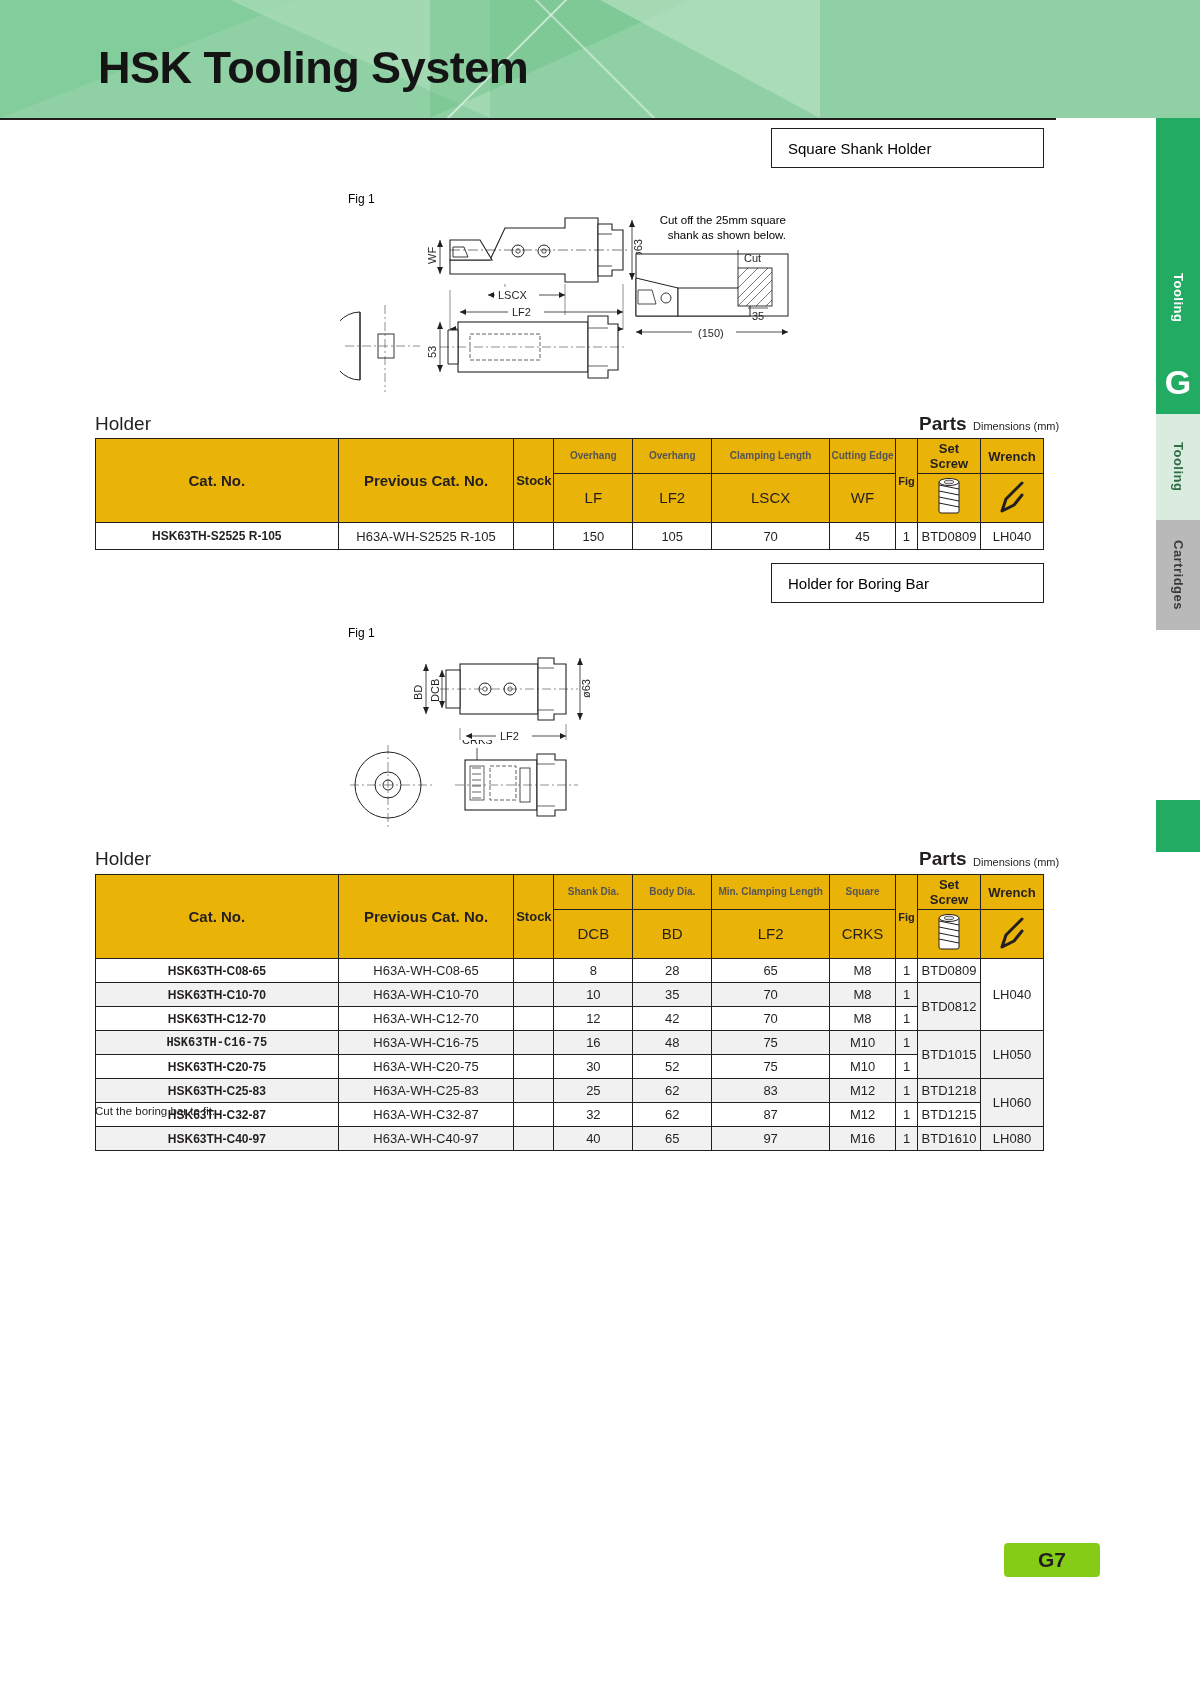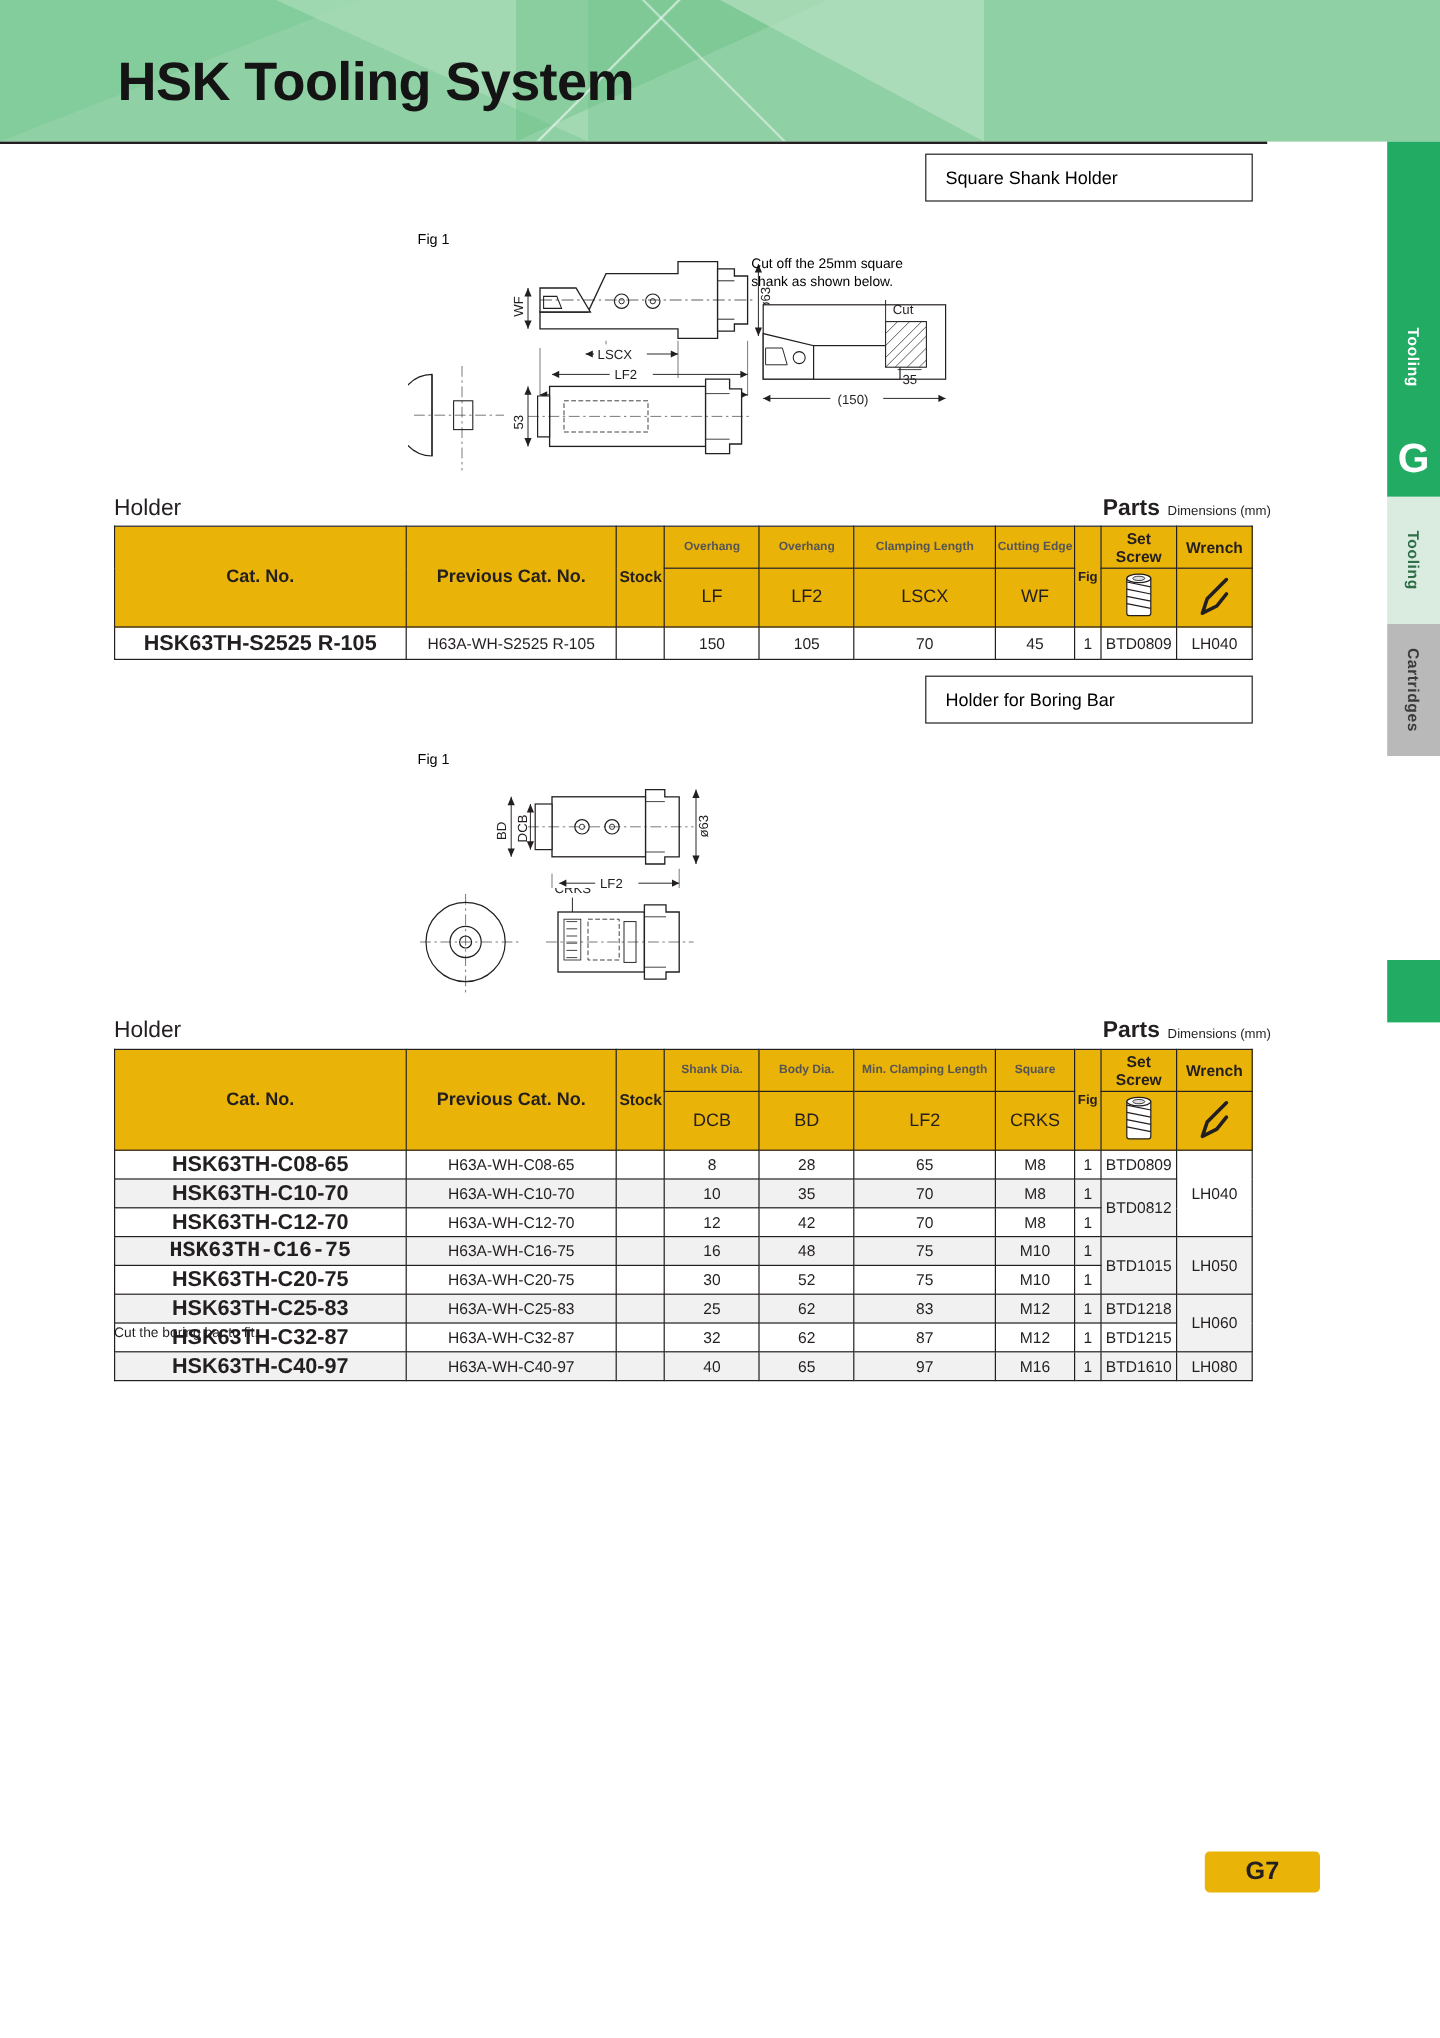--- a/index.html
+++ b/index.html
@@ -70,28 +70,28 @@
     font-size:13px;color:#231f20;background:#fff;
   }
   table.tbl th,table.tbl td{
     border:1px solid #231f20;
     text-align:center;vertical-align:middle;
     padding:0;
   }
   .hdrcell{background:#eab308;}
   .lblsmall{font-size:10px;color:#555;display:block;line-height:12px;}
   .lblbig{font-size:15px;display:block;line-height:20px;}
-  .catno{font-weight:bold;text-align:left;padding-left:30px;font-size:18px;}
+  .catno{font-weight:bold;text-align:left;padding-left:30px;font-size:12px;}
   .prev{text-align:left;padding-left:24px;font-size:13px;}
   .rowalt{background:#f1f1f1;padding-left:16px;}
   .note{position:absolute;font-size:11.5px;color:#231f20;}
   
   .footer{
     position:absolute;left:1004px;top:1543px;width:96px;height:34px;
-    background:#eab308;border-radius:4px;
+    background:#84cc16;border-radius:4px;
     display:flex;align-items:center;justify-content:center;
     font-size:21px;font-weight:bold;color:#231f20;
   }
   
   .drawing{position:absolute;}
   .figlbl{position:absolute;font-size:12px;}
 </style>
 </head>
 <body>
 
@@ -191,21 +191,21 @@
   <line x1="248" y1="28" x2="268" y2="28" stroke="#231f20" stroke-width=".7"></line>
   <line x1="248" y1="66" x2="268" y2="66" stroke="#231f20" stroke-width=".7"></line>
   <line x1="100" y1="47" x2="285" y2="47" stroke="#231f20" stroke-width=".5" stroke-dasharray="9 3 2 3"></line>
 
   <line x1="100" y1="22" x2="100" y2="72" stroke="#231f20" stroke-width=".8"></line>
   <polygon points="100,22 97,29 103,29" fill="#231f20"></polygon>
   <polygon points="100,72 97,65 103,65" fill="#231f20"></polygon>
   <text x="96" y="58" font-size="11" transform="rotate(-90 96 58)" fill="#231f20">53</text>
 </svg>
 
-<div style="position:absolute;left:626px;top:213px;width:160px;font-size:11.5px;line-height:15px;">Cut off the 25mm square shank as shown below.</div>
+<div style="position:absolute;left:626px;top:213px;width:160px;font-size:11.5px;line-height:15px;text-align:right;">Cut off the 25mm square shank as shown below.</div>
 <svg class="drawing" style="left:620px;top:248px;" width="180" height="100">
   <rect x="16" y="6" width="152" height="62" fill="#fff" stroke="#231f20" stroke-width="1"></rect>
   <path d="M16 30 L16 68 L58 68 L58 40 Z" fill="#fff" stroke="#231f20" stroke-width="1"></path>
   <path d="M18 42 L32 42 L36 56 L18 56 Z" fill="#fff" stroke="#231f20" stroke-width=".8"></path>
   <circle cx="46" cy="50" r="5" fill="#fff" stroke="#231f20" stroke-width=".9"></circle>
   <rect x="58" y="40" width="72" height="28" fill="#fff" stroke="#231f20" stroke-width="1"></rect>
 
   <g>
     <rect x="118" y="20" width="34" height="38" fill="#fff" stroke="#231f20" stroke-width=".9"></rect>
     <line x1="118" y1="40" x2="138" y2="20" stroke="#231f20" stroke-width=".6"></line>

